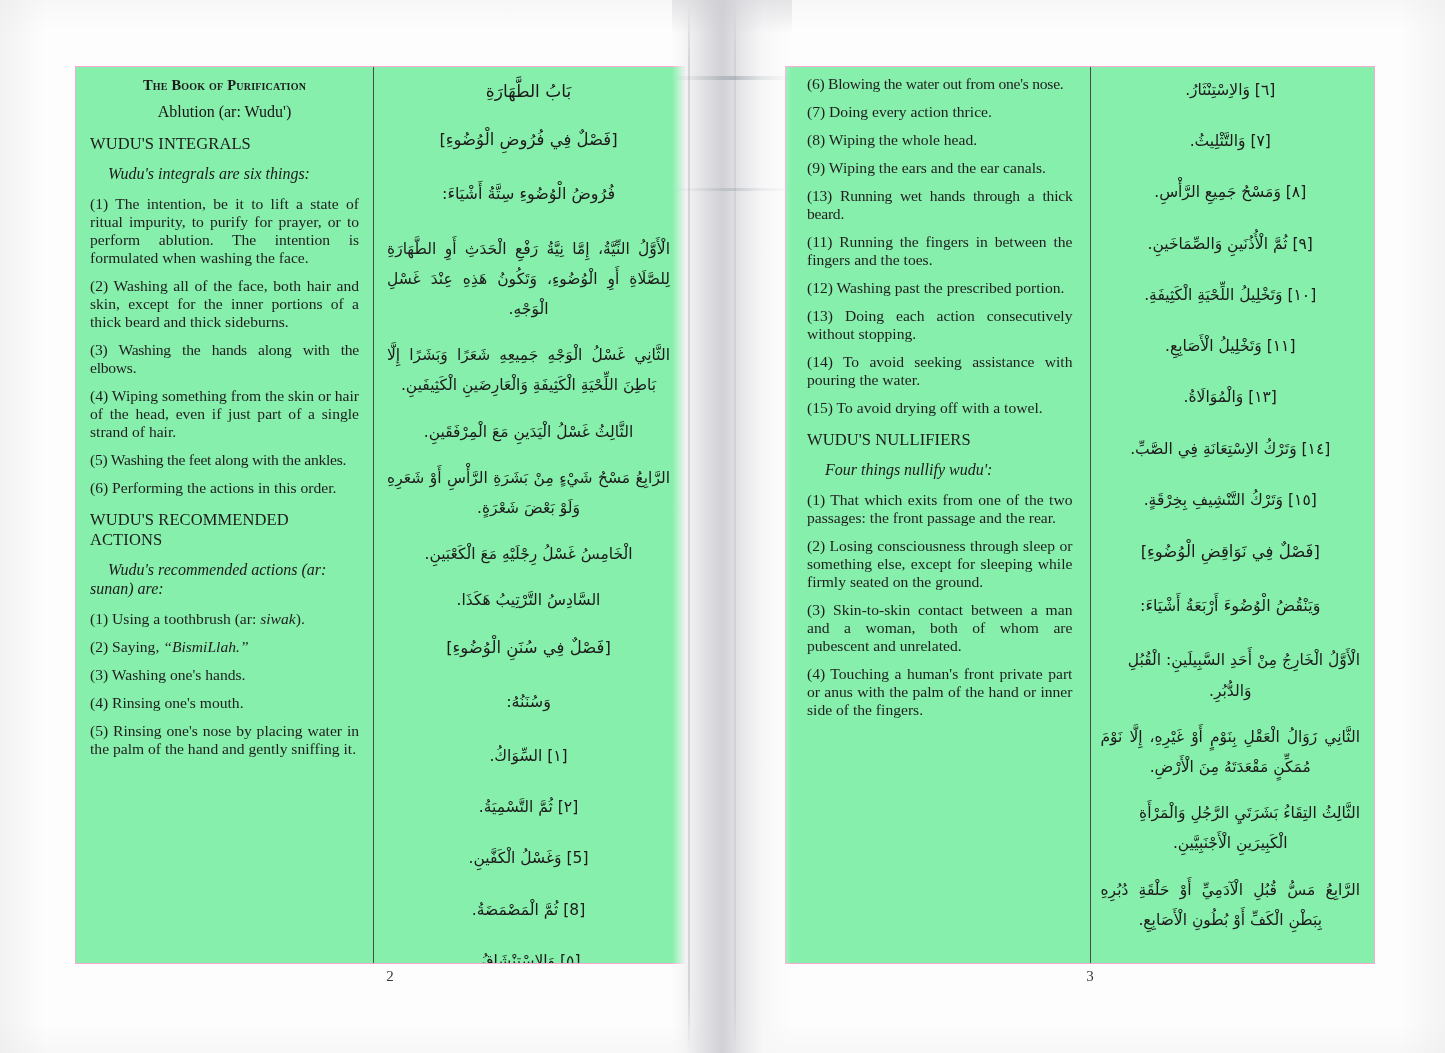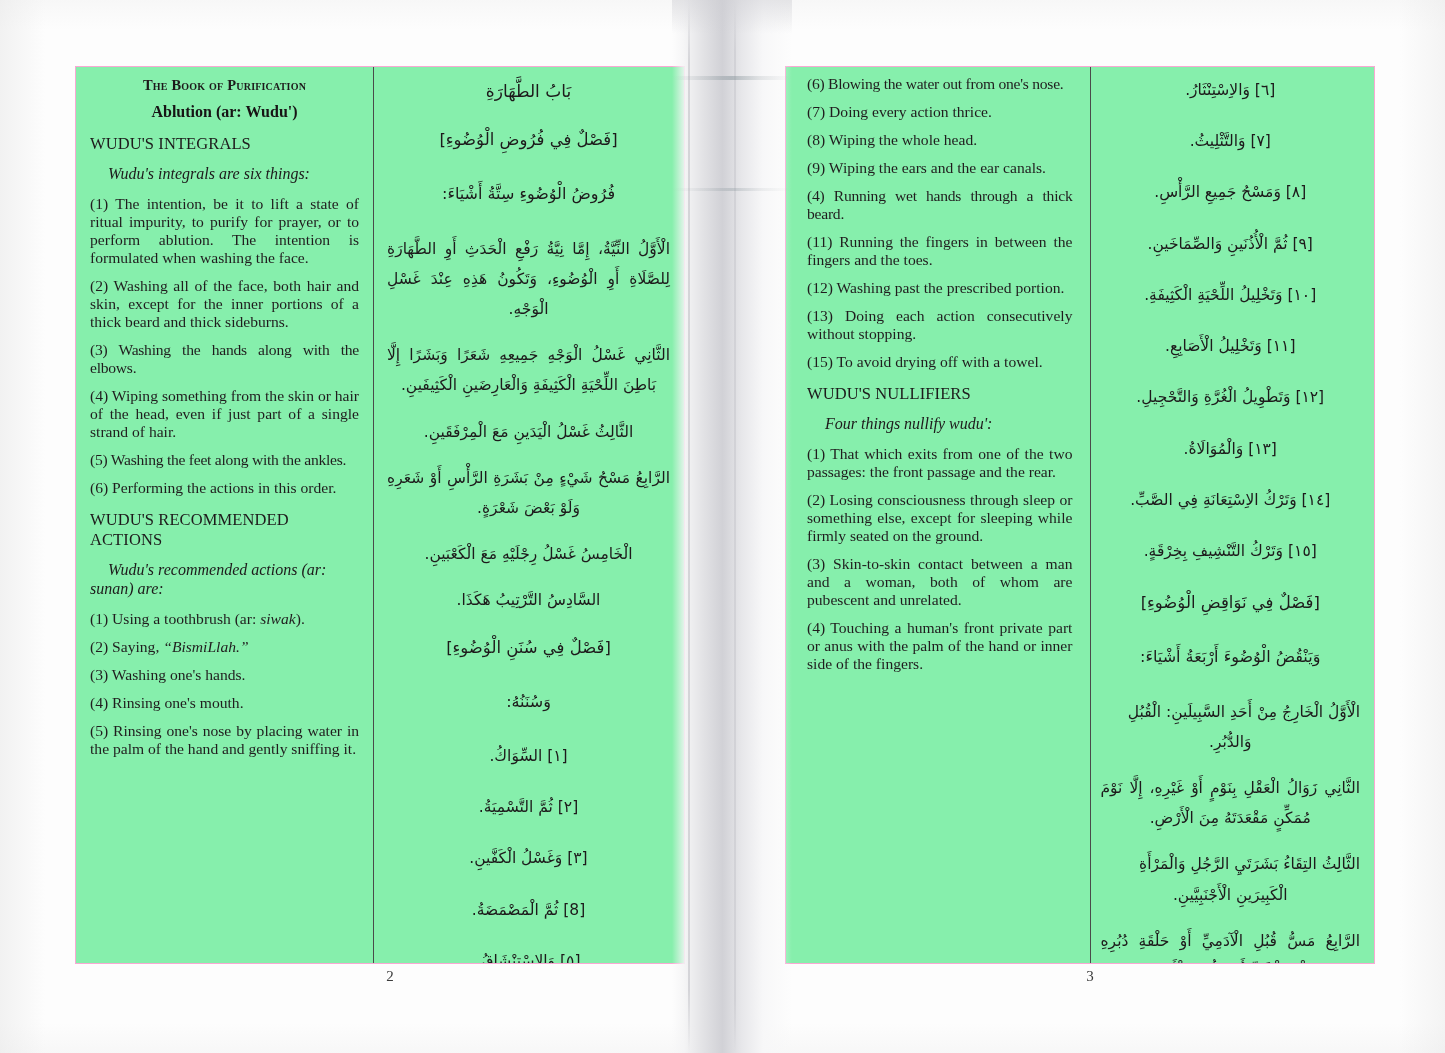--- a/index.html
+++ b/index.html
@@ -129,21 +129,21 @@
     text-align: center;
     font-variant: small-caps;
     font-weight: bold;
     font-size: 14.5px;
     letter-spacing: .2px;
     margin: 2px 0 9px 0;
     color: #1d1a1b;
   }
   .chapter-title {
     text-align: center;
-    font-weight: bold;
+    font-weight: normal;
     font-size: 16px;
     margin: 0 0 13px 0;
     color: #171415;
   }
   .sec-head {
     font-size: 16.5px;
     margin: 13px 0 11px 0;
     letter-spacing: .1px;
     color: #1d1a1b;
   }
@@ -238,59 +238,59 @@
       <p class="center">الثَّالِثُ غَسْلُ الْيَدَينِ مَعَ الْمِرْفَقَينِ.</p>
       <p class="ar-body">الرَّابِعُ مَسْحُ شَيْءٍ مِنْ بَشَرَةِ الرَّأْسِ أَوْ شَعَرِهِ وَلَوْ بَعْضَ شَعْرَةٍ.</p>
       <p class="center">الْخَامِسُ غَسْلُ رِجْلَيْهِ مَعَ الْكَعْبَينِ.</p>
       <p class="center">السَّادِسُ التَّرْتِيبُ هَكَذَا.</p>
 
       <p class="center ar-bracket">[فَصْلٌ فِي سُنَنِ الْوُضُوءِ]</p>
       <p class="center ar-intro">وَسُنَنُهُ:</p>
 
       <p class="numitem">[١] السِّوَاكُ.</p>
       <p class="numitem">[٢] ثُمَّ التَّسْمِيَةُ.</p>
-      <p class="numitem">[٣] وَغَسْلُ الْكَفَّينِ.</p>
+      <p class="numitem">[5] وَغَسْلُ الْكَفَّينِ.</p>
       <p class="numitem">[8] ثُمَّ الْمَضْمَضَةُ.</p>
       <p class="numitem">[٥] وَالاِسْتِنْشَاقُ.</p>
     </div>
   </div>
 </div>
 
 <div class="page" id="page-right">
   <div class="page-inner">
     <div class="col-rule" id="rule-right"></div>
 
     <div class="col col-en">
       <p class="item tight">(6) Blowing the water out from one's nose.</p>
       <p class="item">(7) Doing every action thrice.</p>
       <p class="item">(8) Wiping the whole head.</p>
       <p class="item">(9) Wiping the ears and the ear canals.</p>
-      <p class="item tight">(4) Running wet hands through a thick beard.</p>
+      <p class="item tight">(13) Running wet hands through a thick beard.</p>
       <p class="item">(11) Running the fingers in between the fingers and the toes.</p>
       <p class="item">(12) Washing past the prescribed portion.</p>
       <p class="item">(13) Doing each action consecutively without stopping.</p>
+      <p class="item">(14) To avoid seeking assistance with pouring the water.</p>
       <p class="item">(15) To avoid drying off with a towel.</p>
 
       <div class="sec-head">WUDU'S NULLIFIERS</div>
       <div class="lead-italic">Four things nullify wudu':</div>
 
       <p class="item">(1) That which exits from one of the two passages: the front passage and the rear.</p>
       <p class="item">(2) Losing consciousness through sleep or something else, except for sleeping while firmly seated on the ground.</p>
       <p class="item">(3) Skin-to-skin contact between a man and a woman, both of whom are pubescent and unrelated.</p>
       <p class="item">(4) Touching a human's front private part or anus with the palm of the hand or inner side of the fingers.</p>
     </div>
 
     <div class="col col-ar">
       <p class="numitem">[٦] وَالاِسْتِنْثَارُ.</p>
       <p class="numitem">[٧] وَالتَّثْلِيثُ.</p>
       <p class="numitem">[٨] وَمَسْحُ جَمِيعِ الرَّأْسِ.</p>
       <p class="numitem">[٩] ثُمَّ الْأُذُنَينِ وَالصِّمَاخَينِ.</p>
       <p class="numitem">[١٠] وَتَخْلِيلُ اللِّحْيَةِ الْكَثِيفَةِ.</p>
       <p class="numitem">[١١] وَتَخْلِيلُ الْأَصَابِعِ.</p>
-      <p class="numitem">[١٢] وَتَطْوِيلُ الْغُرَّةِ وَالتَّحْجِيلِ.</p>
       <p class="numitem">[١٣] وَالْمُوَالَاةُ.</p>
       <p class="numitem">[١٤] وَتَرْكُ الاِسْتِعَانَةِ فِي الصَّبِّ.</p>
       <p class="numitem">[١٥] وَتَرْكُ التَّنْشِيفِ بِخِرْقَةٍ.</p>
 
       <p class="center ar-bracket">[فَصْلٌ فِي نَوَاقِضِ الْوُضُوءِ]</p>
       <p class="center ar-intro">وَيَنْقُضُ الْوُضُوءَ أَرْبَعَةُ أَشْيَاءَ:</p>
 
       <p class="center">الْأَوَّلُ الْخَارِجُ مِنْ أَحَدِ السَّبِيلَينِ: الْقُبُلِ وَالدُّبُرِ.</p>
       <p class="ar-body">الثَّانِي زَوَالُ الْعَقْلِ بِنَوْمٍ أَوْ غَيْرِهِ، إِلَّا نَوْمَ مُمَكِّنٍ مَقْعَدَتَهُ مِنَ الْأَرْضِ.</p>
       <p class="center">الثَّالِثُ التِقَاءُ بَشَرَتَيِ الرَّجُلِ وَالْمَرْأَةِ الْكَبِيرَينِ الْأَجْنَبِيَّينِ.</p>

